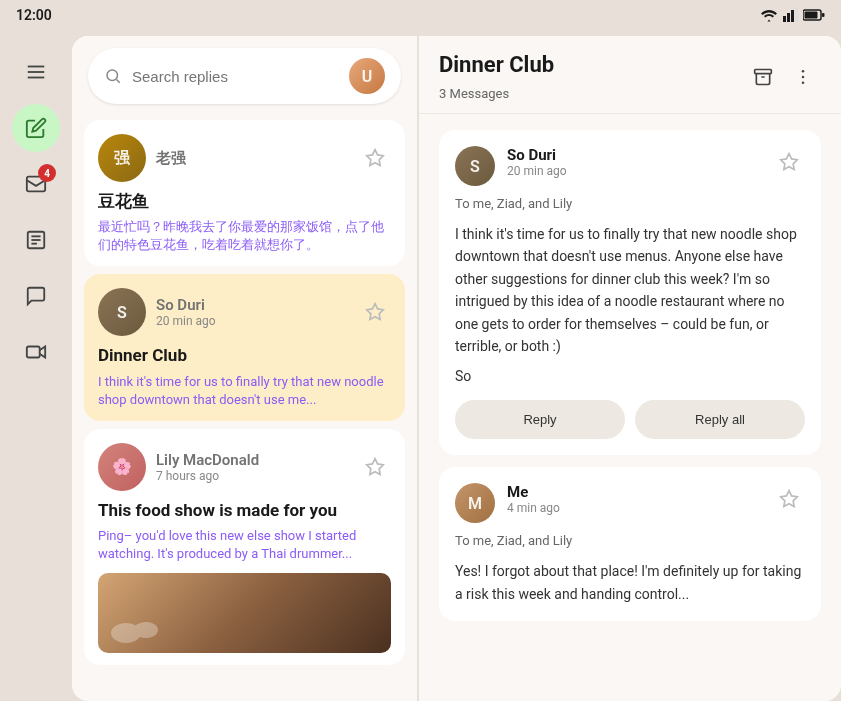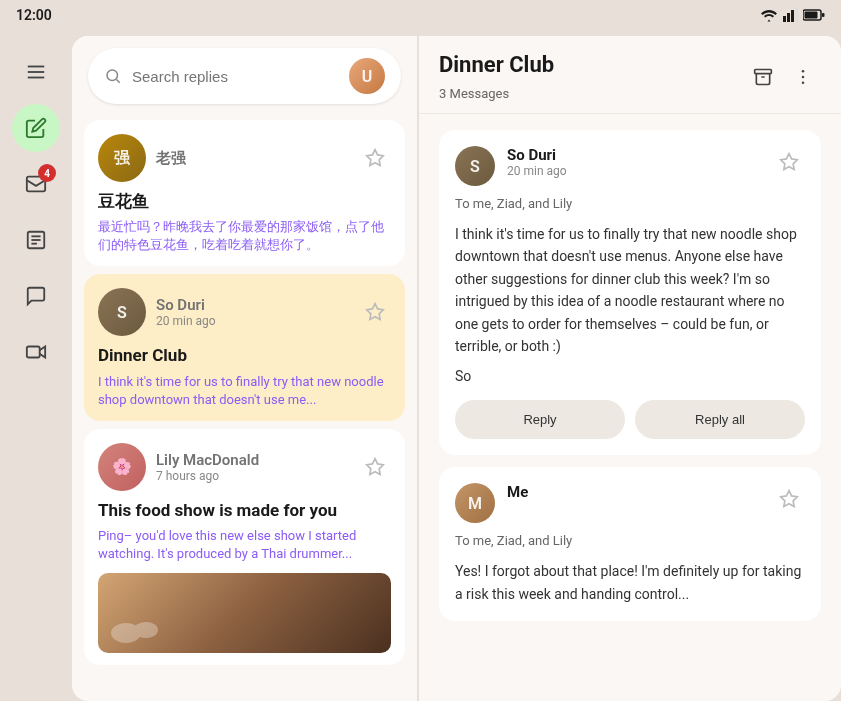--- a/index.html
+++ b/index.html
@@ -565,20 +565,21 @@
         </div>
       </div>
 
       <div class="email-card">
         <div class="email-header">
           <div class="avatar-circle medium av-me">
             <div class="av-icon">M</div>
           </div>
           <div class="email-meta">
             <div class="email-sender">Me</div>
+            <div class="email-time">4 min ago</div>
           </div>
           <div class="star-btn">
             <svg width="20" height="20" viewBox="0 0 24 24" fill="none" stroke="#bbb" stroke-width="2">
               <polygon points="12,2 15.09,8.26 22,9.27 17,14.14 18.18,21.02 12,17.77 5.82,21.02 7,14.14 2,9.27 8.91,8.26"></polygon>
             </svg>
           </div>
         </div>
         <div class="email-to">To me, Ziad, and Lily</div>
         <div class="email-body">Yes! I forgot about that place! I'm definitely up for taking a risk this week and handing control...</div>
       </div>

